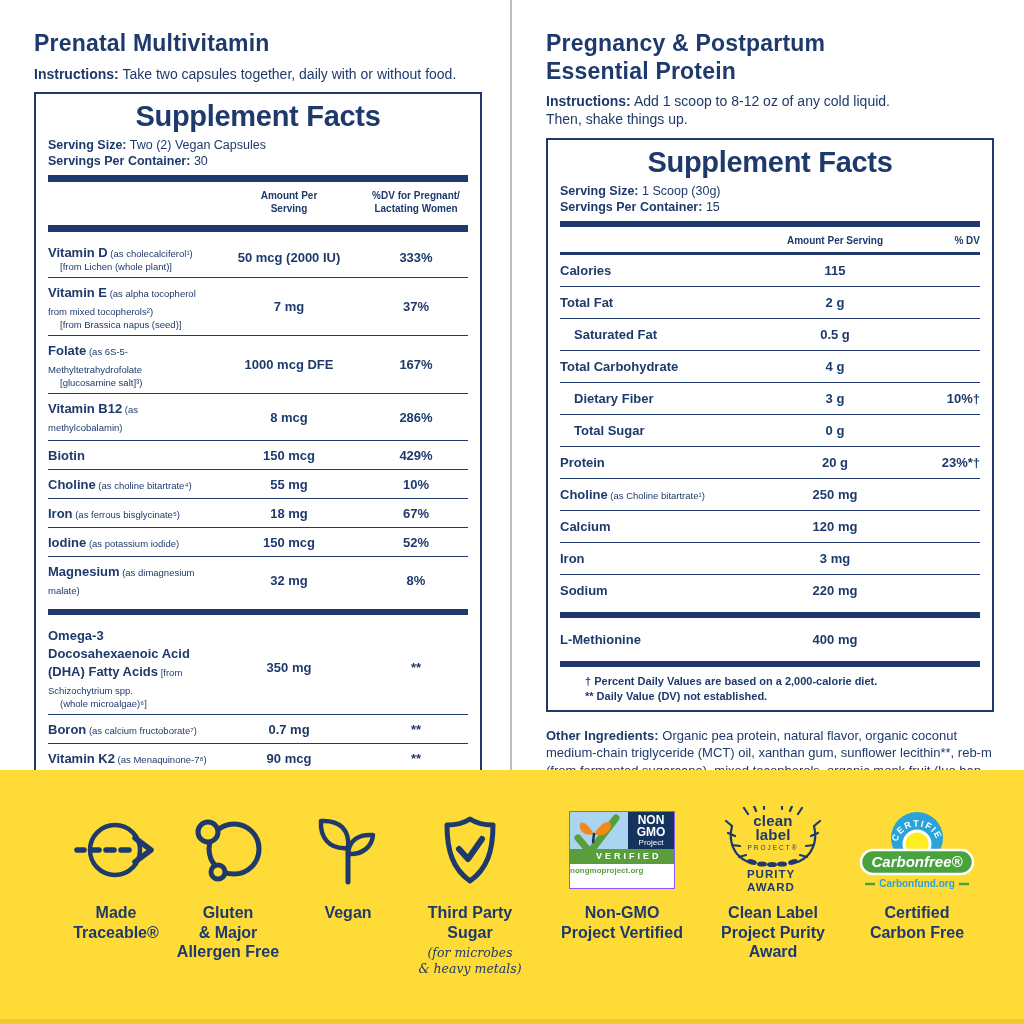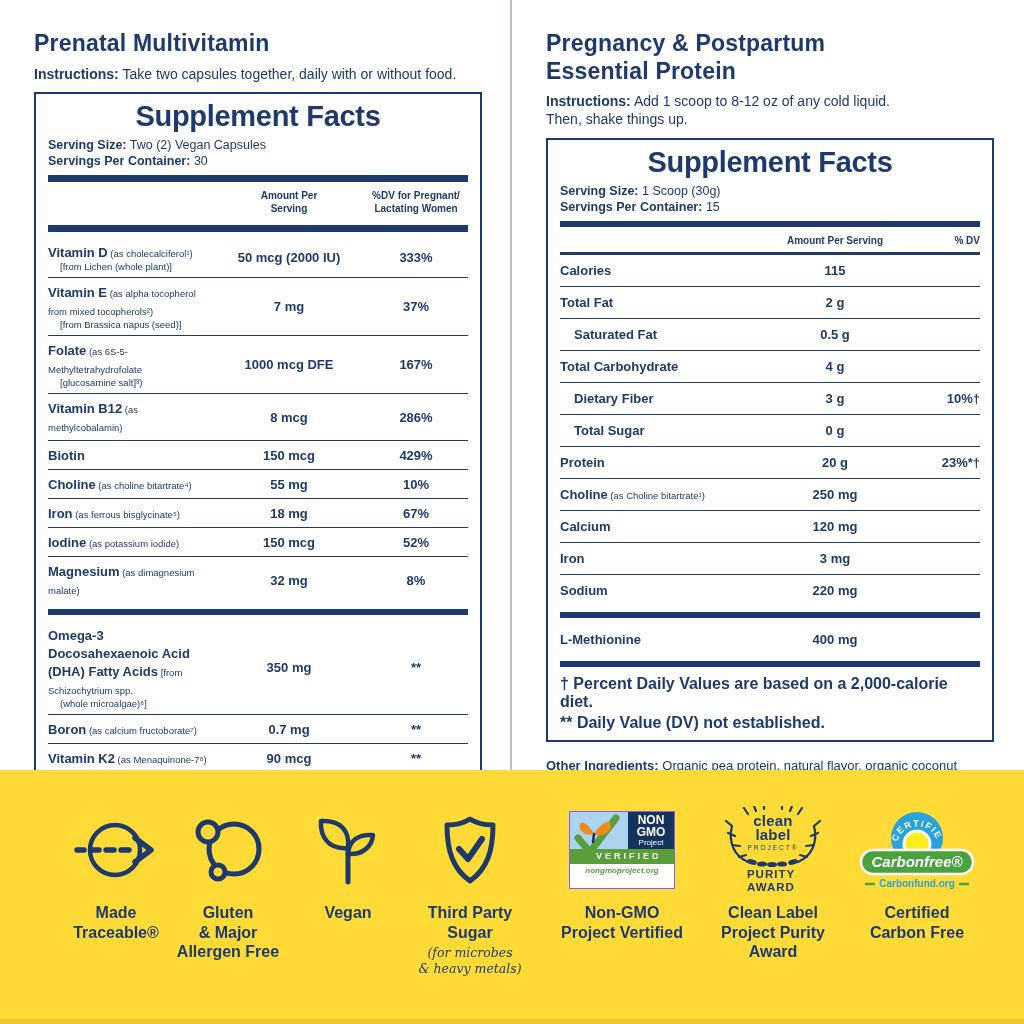--- a/index.html
+++ b/index.html
@@ -29,21 +29,21 @@
   .fa{width:150px;text-align:center;flex:none;}
   .fd{width:104px;text-align:center;flex:none;}
   .ch{font-size:10px;font-weight:bold;white-space:pre-line;line-height:1.25;}
   .frow{display:flex;align-items:center;padding:5px 0;}
   .frow + .frow{border-top:1px solid #1e3a6c;}
   .frow .nm{font-size:13px;font-weight:bold;}
   .frow .nt{font-size:9.5px;font-weight:500;}
   .frow .nt2{display:block;font-size:9.5px;font-weight:400;padding-left:12px;}
   .frow .nt2:empty{display:none;}
   .frow .fa,.frow .fd{font-size:13px;font-weight:bold;}
-  .fnote{font-size:16px;font-weight:bold;padding:2px 0 1px 0;}
+  .fnote{font-size:11px;font-weight:bold;padding:2px 0 1px 0;margin-left:25px;}
   .other{margin:15px 0 0 0;font-size:13px;line-height:1.35;}
   .other b{font-weight:bold;}
   .tms{margin:16px 0 0 0;font-size:12.5px;line-height:1.4;}
   .notes{margin:16px 0 0 0;font-size:12px;line-height:1.4;white-space:pre-line;}
   
   .rt .fa{width:150px;}
   .rt .fd{width:70px;text-align:right;}
   .rt .ch{white-space:nowrap;}
   .rt .frow{padding:6.5px 0;}
   .indent .nm{padding-left:14px;font-weight:bold;}
@@ -54,21 +54,21 @@
   .blabel{font-size:16px;font-weight:bold;line-height:1.22;white-space:pre-line;color:#1e3a6c;}
   .bsub{margin-top:3px;font-size:12.5px;font-style:italic;font-family:"DejaVu Serif", serif;line-height:1.25;white-space:pre-line;color:#1e3a6c;}
   
   .ngmo{width:106px;height:78px;background:#fff;border:1px solid #8b5cf6;display:flex;flex-direction:column;box-sizing:border-box;}
   .ngmo-top{flex:1;display:flex;}
   .ngmo-sky{flex:1;background:#abd4f1;position:relative;}
   .ngmo-box{width:46px;background:#14335f;color:#fff;display:flex;flex-direction:column;justify-content:center;line-height:1;padding:2px 0;}
   .ngmo-box .b1{font-size:12px;font-weight:bold;text-align:center;}
   .ngmo-box .b3{font-size:8px;text-align:center;margin-top:1px;}
   .ngmo-band{height:15px;background:#5a9e3c;color:#fff;font-size:9px;font-weight:bold;letter-spacing:3px;text-align:left;line-height:15px;padding-left:26px;}
-  .ngmo-url{height:30px;color:#5a9e3c;font-size:8px;font-weight:bold;text-align:center;line-height:13px;font-style:italic;}
+  .ngmo-url{height:30px;color:#5a9e3c;font-size:8px;font-weight:bold;text-align:left;line-height:13px;}
   
   .clp{width:110px;position:relative;}
   .clp-txt{position:absolute;top:8px;left:0;right:0;text-align:center;color:#1e3a6c;}
   .clp-l{font-size:15px;font-weight:bold;line-height:.95;letter-spacing:.2px;}
   .clp-p{font-size:6.5px;letter-spacing:2px;margin-top:1px;}
   .clp-award{font-size:11.5px;font-weight:bold;letter-spacing:1px;line-height:1.15;white-space:pre-line;color:#1e3a6c;margin-top:2px;}
 </style>
 </head>
 <body>
 

